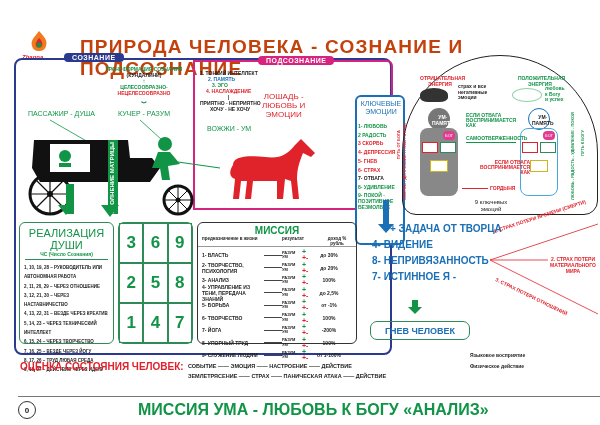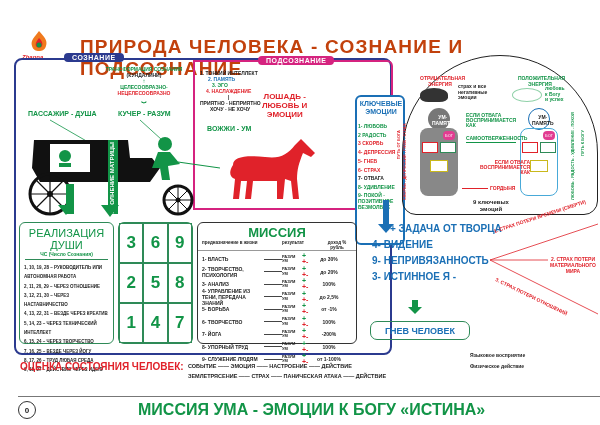--- a/index.html
+++ b/index.html
@@ -7,21 +7,21 @@
   .abs{position:absolute}
   .red{color:#e0222a}.green{color:#129447}.blue{color:#1a6fb5}
   .title{left:80px;top:36px;font-size:19px;font-weight:bold;color:#c2410c;letter-spacing:1.2px}
   .logo{left:24px;top:30px;width:30px;height:26px}
   .frame-blue{left:14px;top:58px;width:378px;height:297px;border:2px solid #2b3a8f;border-radius:8px}
   .frame-pink{left:193px;top:60px;width:200px;height:150px;border:2px solid #d5237f;border-top-right-radius:6px}
   .tag{font-size:7px;font-weight:bold;color:#fff;padding:1px 8px;border-radius:4px;letter-spacing:.5px}
   .t-blue{left:64px;top:53px;background:#2b3a8f}
   .t-pink{left:258px;top:56px;background:#d5237f}
   .tiny{font-size:5px;font-weight:bold;line-height:6px}
-  .sm{font-size:6px;font-weight:bold;line-height:7px}
+  .sm{font-size:6px;font-weight:normal;line-height:7px}
   .box{border:1.5px solid #2e8a57;border-radius:6px;background:#fff}
   .emo-box{left:355px;top:95px;width:50px;height:150px;border:2px solid #1a6fb5;border-radius:6px;background:#fff}
   .mission{left:197px;top:222px;width:160px;height:122px;border:1.5px solid #333;border-radius:6px}
   .real{left:19px;top:222px;width:95px;height:122px}
   .grid{left:118px;top:222px;width:75px;height:122px;display:grid;grid-template-columns:repeat(3,1fr);grid-template-rows:repeat(3,1fr)}
   .grid div{display:flex;align-items:center;justify-content:center;font-size:17px;font-weight:bold;color:#129447;border:0.5px solid #2e8a57}
   .row{display:flex;align-items:center;height:12.5px;font-size:5px;font-weight:bold}
   .row .n{width:62px}.row .arr{width:18px;border-top:1px solid #444;position:relative}
   .row .res{width:20px;font-size:4px;line-height:4.5px}
   .row .pm{width:12px;font-size:7px;line-height:6px}
@@ -214,21 +214,21 @@
   <div>9</div>
   <div>2</div>
   <div>5</div>
   <div>8</div>
   <div>1</div>
   <div>4</div>
   <div>7</div>
 </div>
 
 <div class="abs mission">
-  <div style="text-align:center;font-size:13px;font-weight:bold;color:#129447;margin-top:2px">МИССИЯ</div>
+  <div style="text-align:center;font-size:10px;font-weight:bold;color:#129447;margin-top:2px">МИССИЯ</div>
   <div style="display:flex;font-size:4.5px;font-weight:bold;padding:0 4px;border-bottom:1px solid #999;margin-bottom:2px">
     <span style="width:80px">предназначение в жизни</span>
     <span style="width:40px">результат</span>
     <span style="width:30px;text-align:center">доход % рубль</span>
   </div>
   <div style="padding:0 4px">
     <div class="row">
         <span class="n">1- ВЛАСТЬ</span>
         <span class="arr"></span>
         <span class="res">
@@ -317,22 +317,22 @@
         </span>
         <span class="pm"><span class="green">+</span><br><span class="red">+-</span></span>
         <span class="inc">от 1-100%</span>
       </div>
   </div>
 </div>
 
 <div class="abs task">
   <div style="padding-left:18px">+ ЗАДАЧА ОТ ТВОРЦА</div>
   <div>4- ВИДЕНИЕ</div>
-  <div>9- НЕПРИВЯЗАННОСТЬ</div>
-  <div style="text-decoration:none">3- ИСТИННОЕ Я -</div>
+  <div>8- НЕПРИВЯЗАННОСТЬ</div>
+  <div style="text-decoration:none">7- ИСТИННОЕ Я -</div>
 </div>
 <svg class="abs" style="left:488px;top:222px" width="112" height="96">
   <line x1="2" y1="38" x2="110" y2="2" stroke="#e0222a" stroke-width="0.8"></line>
   <line x1="2" y1="38" x2="60" y2="38" stroke="#e0222a" stroke-width="0.8"></line>
   <line x1="2" y1="38" x2="110" y2="92" stroke="#e0222a" stroke-width="0.8"></line>
 </svg>
 <div class="abs tiny red" style="left:494px;top:228px;transform:rotate(-18deg);transform-origin:left;width:120px">1. СТРАХ ПОТЕРИ ВРЕМЕНИ (СМЕРТИ)</div>
 <div class="abs tiny red" style="left:548px;top:256px;width:50px;text-align:center">2. СТРАХ ПОТЕРИ МАТЕРИАЛЬНОГО МИРА</div>
 <div class="abs tiny red" style="left:496px;top:276px;transform:rotate(26deg);transform-origin:left;width:120px">3. СТРАХ ПОТЕРИ ОТНОШЕНИЙ</div>
 <div class="abs" style="left:412px;top:300px;width:6px;height:8px;background:#129447"></div>
@@ -344,13 +344,13 @@
   <span>СОБЫТИЕ</span> —— <span>ЭМОЦИЯ</span> —— <span>НАСТРОЕНИЕ</span> —— <span>ДЕЙСТВИЕ</span>
 </div>
 <div class="abs tiny" style="left:188px;top:373px;font-size:5.5px">
   <span>ЗЕМЛЕТРЯСЕНИЕ</span> —— <span>СТРАХ</span> —— <span>ПАНИЧЕСКАЯ АТАКА</span> —— <span>ДЕЙСТВИЕ</span>
 </div>
 <div class="abs tiny" style="left:470px;top:352px;font-size:5px">Языковое восприятие</div>
 <div class="abs tiny" style="left:470px;top:363px;font-size:5px">Физическое действие</div>
 
 <div class="abs bottom-line"></div>
 <div class="abs pagenum">0</div>
-<div class="abs footer">МИССИЯ УМА - ЭМОЦИИ К БОГУ «ИСТИНА»</div>
+<div class="abs footer">МИССИЯ УМА - ЛЮБОВЬ К БОГУ «АНАЛИЗ»</div>
 
 </body></html>

